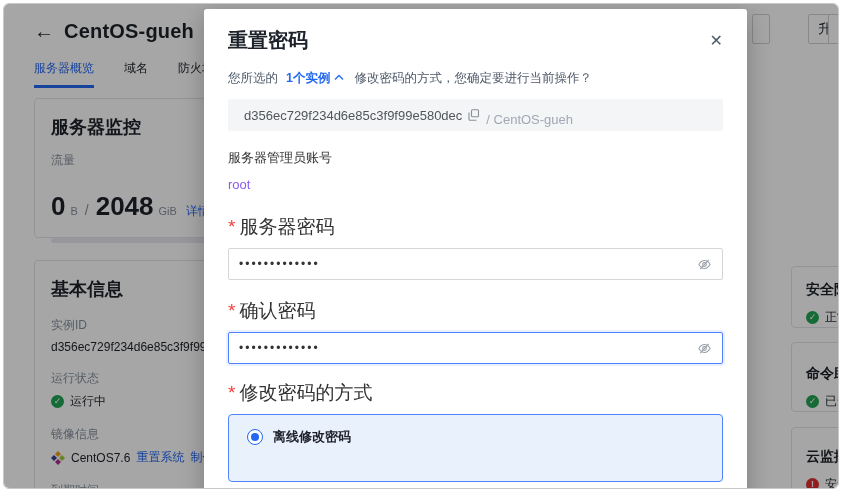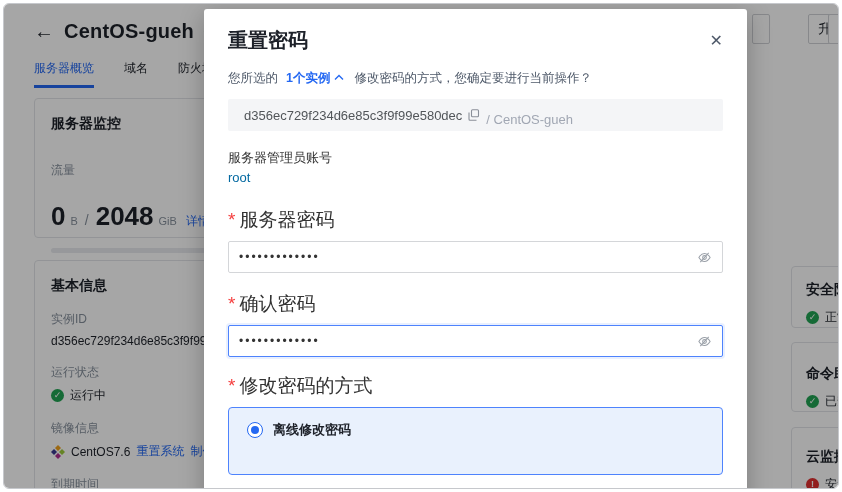--- a/index.html
+++ b/index.html
@@ -15,21 +15,21 @@
   .status-chip { display:flex; align-items:center; gap:5px; font-size:12px; color:#1d2129; }
   .ckc { display:inline-block; width:13px; height:13px; border-radius:50%; background:#21a453; color:#fff;
          font-size:9px; line-height:13px; text-align:center; }
   .errc { display:inline-block; width:13px; height:13px; border-radius:50%; background:#e03131; color:#fff;
          font-size:9px; line-height:13px; text-align:center; font-weight:700;}
   .tabs { position:absolute; left:30px; top:56px; display:flex; gap:30px; font-size:12px; color:#1d2129; }
   .tab { padding-bottom:8px; cursor:pointer; white-space:nowrap; }
   .tab.active { color:#2468f2; border-bottom:3px solid #2468f2; }
 
   .card { position:absolute; background:#fff; border:1px solid #e2e4e8; border-radius:4px; padding:16px; }
-  .card-title { font-size:14px; font-weight:700; color:#1d2129; }
+  .card-title { font-size:18px; font-weight:700; color:#1d2129; }
   .lbl { font-size:12px; color:#86909c; }
   .val { font-size:12px; color:#1d2129; }
   .link { color:#2468f2; cursor:pointer; text-decoration:none; }
 
   .mon-card { left:30px; top:94px; width:330px; height:140px; }
   .big-row { margin-top:22px; display:flex; align-items:baseline; gap:5px; white-space:nowrap; }
   .big { font-size:26px; font-weight:700; color:#1d2129; }
   .unit { font-size:11px; color:#86909c; }
   .slash { font-size:14px; color:#86909c; padding:0 2px; }
   .prog { margin-top:16px; height:5px; border-radius:3px; background:#e8eaee; width:100%; }
@@ -57,21 +57,21 @@
   .m-title { font-size:20px; font-weight:700; color:#1d2129; }
   .m-close { font-size:16px; color:#4e5969; cursor:pointer; line-height:1; }
   .m-desc { margin-top:16px; font-size:12.5px; color:#4e5969; display:flex; align-items:center; gap:4px; white-space:nowrap; }
   .m-desc .lnk { color:#2468f2; cursor:pointer; margin-left:4px;font-weight:bold; }
   .caret { color:#2468f2; font-weight:700; font-size:11px; transform:translateY(-1px); margin-right:6px; cursor:pointer;}
   .m-box { margin-top:12px; height:32px; background:#f4f5f7; border-radius:2px; display:flex; align-items:center;
            padding:0 16px; font-size:13px; color:#515559; gap:6px; white-space:nowrap; }
   .m-box .dim { color:#a1a7b3;margin-top:8px; }
   .icon-copy { width:12px; height:12px; cursor:pointer; flex:0 0 auto; }
   .m-lab { margin-top:18px; font-size:13px; color:#333; }
-  .m-val { margin-top:3px; font-size:13px; color:#0369a1; }
+  .m-val { margin-top:10px; font-size:13px; color:#8b5cf6; }
   .f-lab { margin-top:22px; font-size:19px; color:#333; }
   .f-lab .req { color:#f53f3f; margin-right:4px; }
   .f-lab.tight { margin-top:18px; }
   .f-lab.tighter { margin-top:16px; }
   .inp { margin-top:8px; height:32px; border:1px solid #d4d6d9; border-radius:2px; display:flex;
          align-items:center; padding:0 10px; background:#fff; }
   .inp.focus { border:1px solid #4e83fd; box-shadow:0 0 0 2px rgba(78,131,253,.12); }
   .inp input { border:none; outline:none; flex:1; font-size:12px; letter-spacing:2px; color:#333;
                background:transparent; font-family:"Liberation Sans",sans-serif; }
   .eye { width:15px; height:15px; cursor:pointer; flex:0 0 auto; }
@@ -109,21 +109,21 @@
     <div class="hbtn" style="left:824px;width:40px;"></div>
 
     <div class="tabs">
       <div class="tab active">服务器概览</div>
       <div class="tab">域名</div>
       <div class="tab">防火墙</div>
     </div>
 
     <div class="card mon-card">
       <div class="card-title">服务器监控</div>
-      <div class="lbl" style="margin-top:29px;">流量</div>
+      <div class="lbl" style="margin-top:13px;">流量</div>
       <div class="big-row">
         <span class="big">0</span>
         <span class="unit">B</span>
         <span class="slash">/</span>
         <span class="big">2048</span>
         <span class="unit">GiB</span>
         <span class="link" style="font-size:12px;margin-left:4px;">详情</span>
       </div>
       <div class="prog"></div>
     </div>

